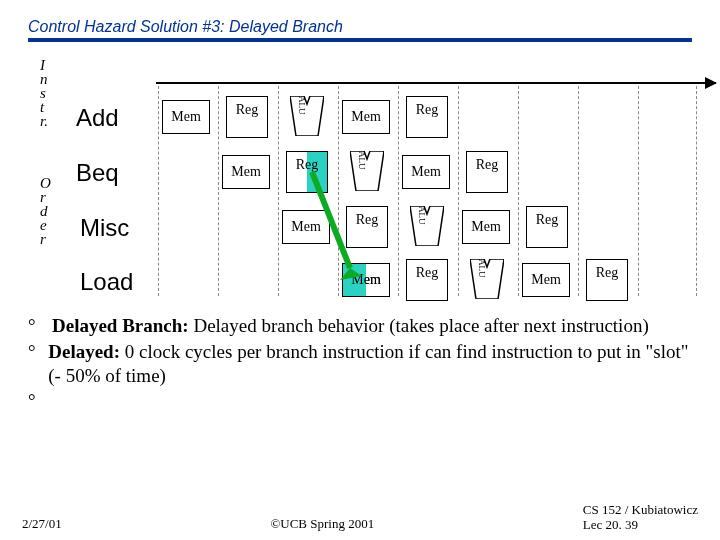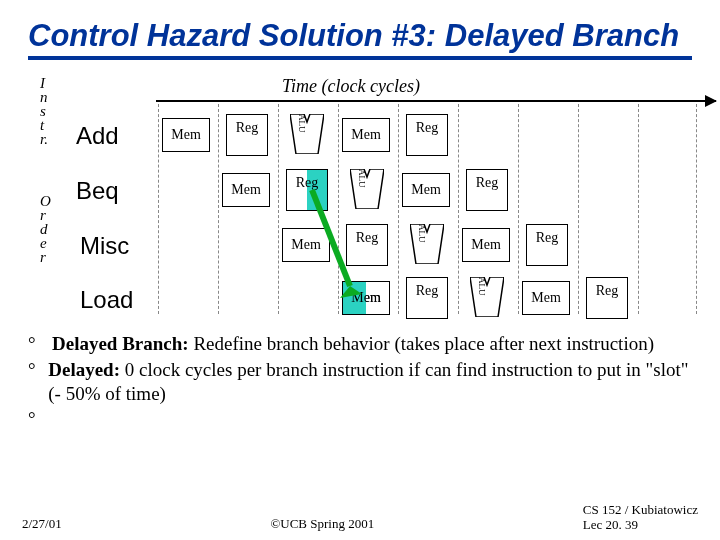--- a/index.html
+++ b/index.html
@@ -1,18 +1,18 @@
 <!DOCTYPE html>
 <html><head>
 <meta charset="utf-8">
 <style>
 *{box-sizing:border-box;margin:0;padding:0}
 body{width:720px;height:540px;font-family:Arial,Helvetica,sans-serif;background:#fff;position:relative;overflow:hidden}
 .slide{padding:18px 28px 10px}
-.title{font-size:31px;font-weight:bold;font-style:italic;color:#003399}
+.title{font-size:16px;font-weight:normal;font-style:italic;color:#003399}
 .rule{height:4px;background:#003399;margin:2px 0 14px}
 .diagram{position:relative;height:250px}
 .vlabel{position:absolute;left:12px;font-size:15px;font-style:italic;font-family:"Times New Roman",serif}
 .vlabel span{display:block;line-height:14px}
 .vlabel.top{top:2px}
 .vlabel.bot{top:120px}
 .instr{position:absolute;font-size:24px;font-family:Liberation Sans, sans-serif}
 .i-add{left:48px;top:48px}
 .i-beq{left:48px;top:103px}
 .i-misc{left:52px;top:158px}
@@ -60,21 +60,20 @@
         <span>d</span>
         <span>e</span>
         <span>r</span>
       </div>
 
   <div class="instr i-add">Add</div>
   <div class="instr i-beq">Beq</div>
   <div class="instr i-misc">Misc</div>
   <div class="instr i-load">Load</div>
 
-  <div class="time-lbl">Time (clock cycles)</div>
   <div class="time-axis"></div>
   <div class="tick t1"></div>
   <div class="tick t2"></div>
   <div class="tick t3"></div>
   <div class="tick t4"></div>
   <div class="tick t5"></div>
   <div class="tick t6"></div>
   <div class="tick t7"></div>
   <div class="tick t8"></div>
   <div class="tick t9"></div>
@@ -160,21 +159,21 @@
 
   <svg class="arrow-green" style="left:278px;top:112px" width="60" height="120">
         <line x1="6" y1="4" x2="44" y2="100" stroke="#0bab22" stroke-width="6"></line>
         <polygon points="44,100 56,108 34,112" fill="#0bab22"></polygon>
       </svg>
 </div>
 
 <div class="bullets">
   <div class="row">
         <div class="deg">°</div>
-        <div><b>Delayed Branch:</b><span> Redefine branch behavior (takes place after next instruction)</span></div>
+        <div><b>Delayed Branch:</b><span> Delayed branch behavior (takes place after next instruction)</span></div>
       </div>
   <div class="row">
         <div class="deg">°</div>
         <div><b>Delayed:</b><span> 0 clock cycles per branch instruction if can find instruction to put in "slot" (- 50% of time)</span></div>
       </div>
   <div class="row">
         <div class="deg">°</div>
       </div>
 </div>
 </div>

